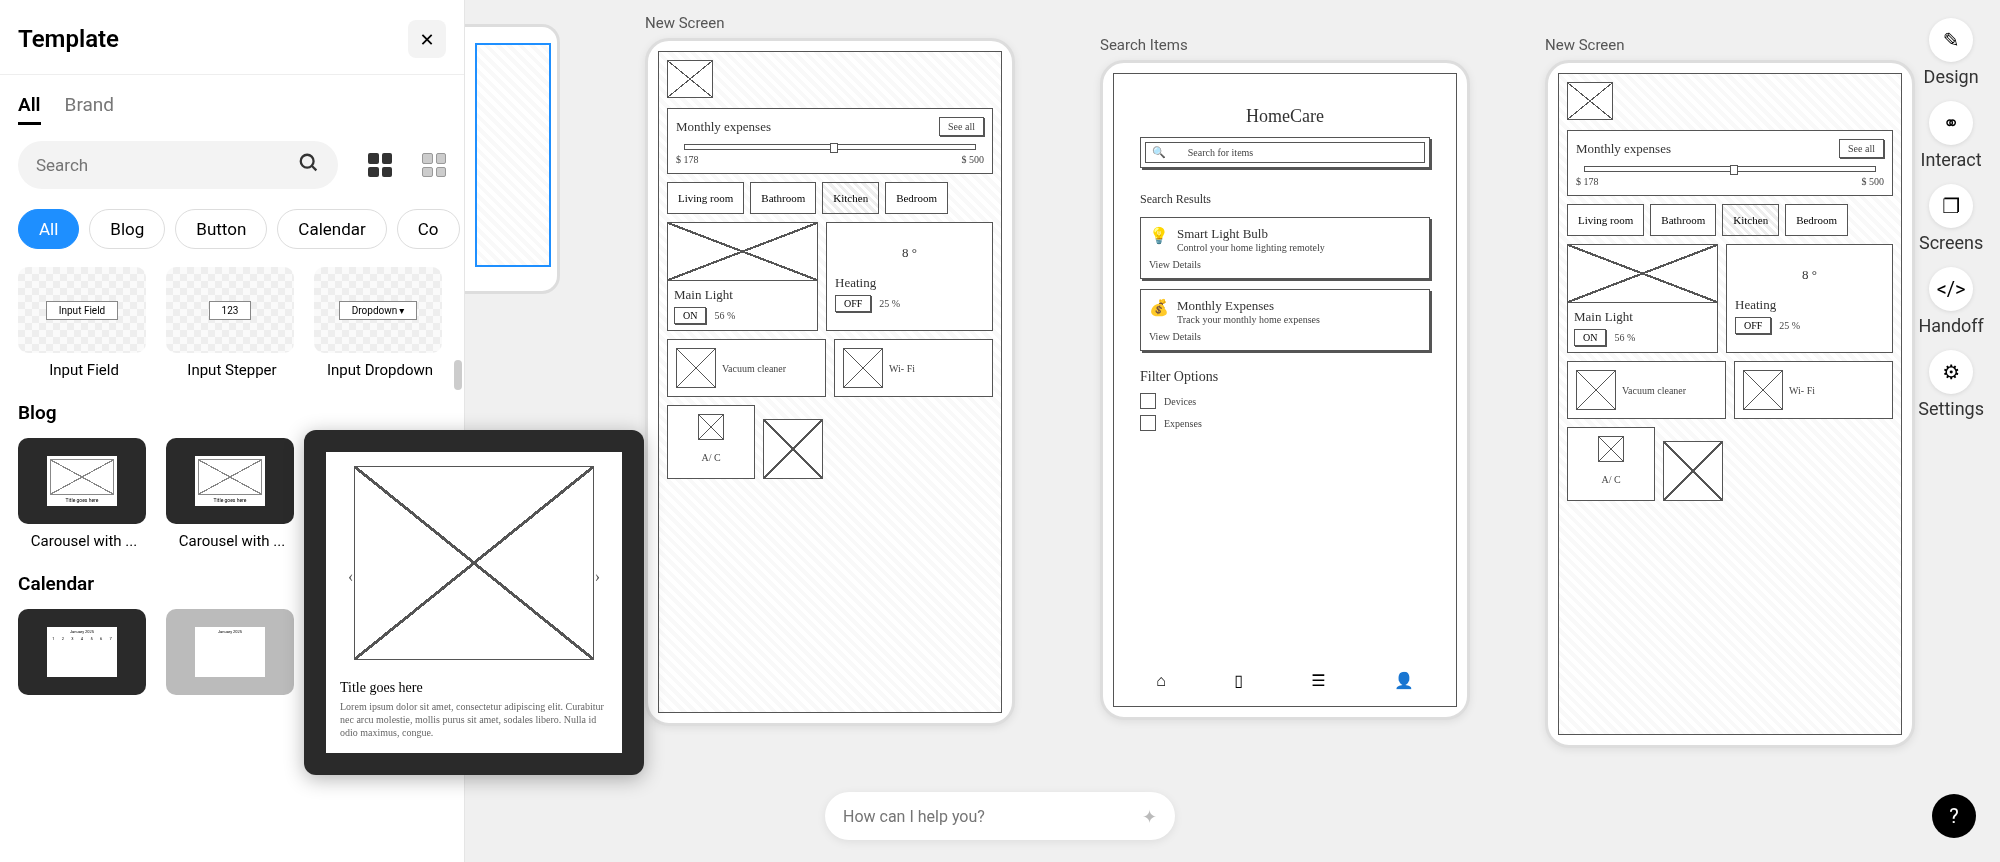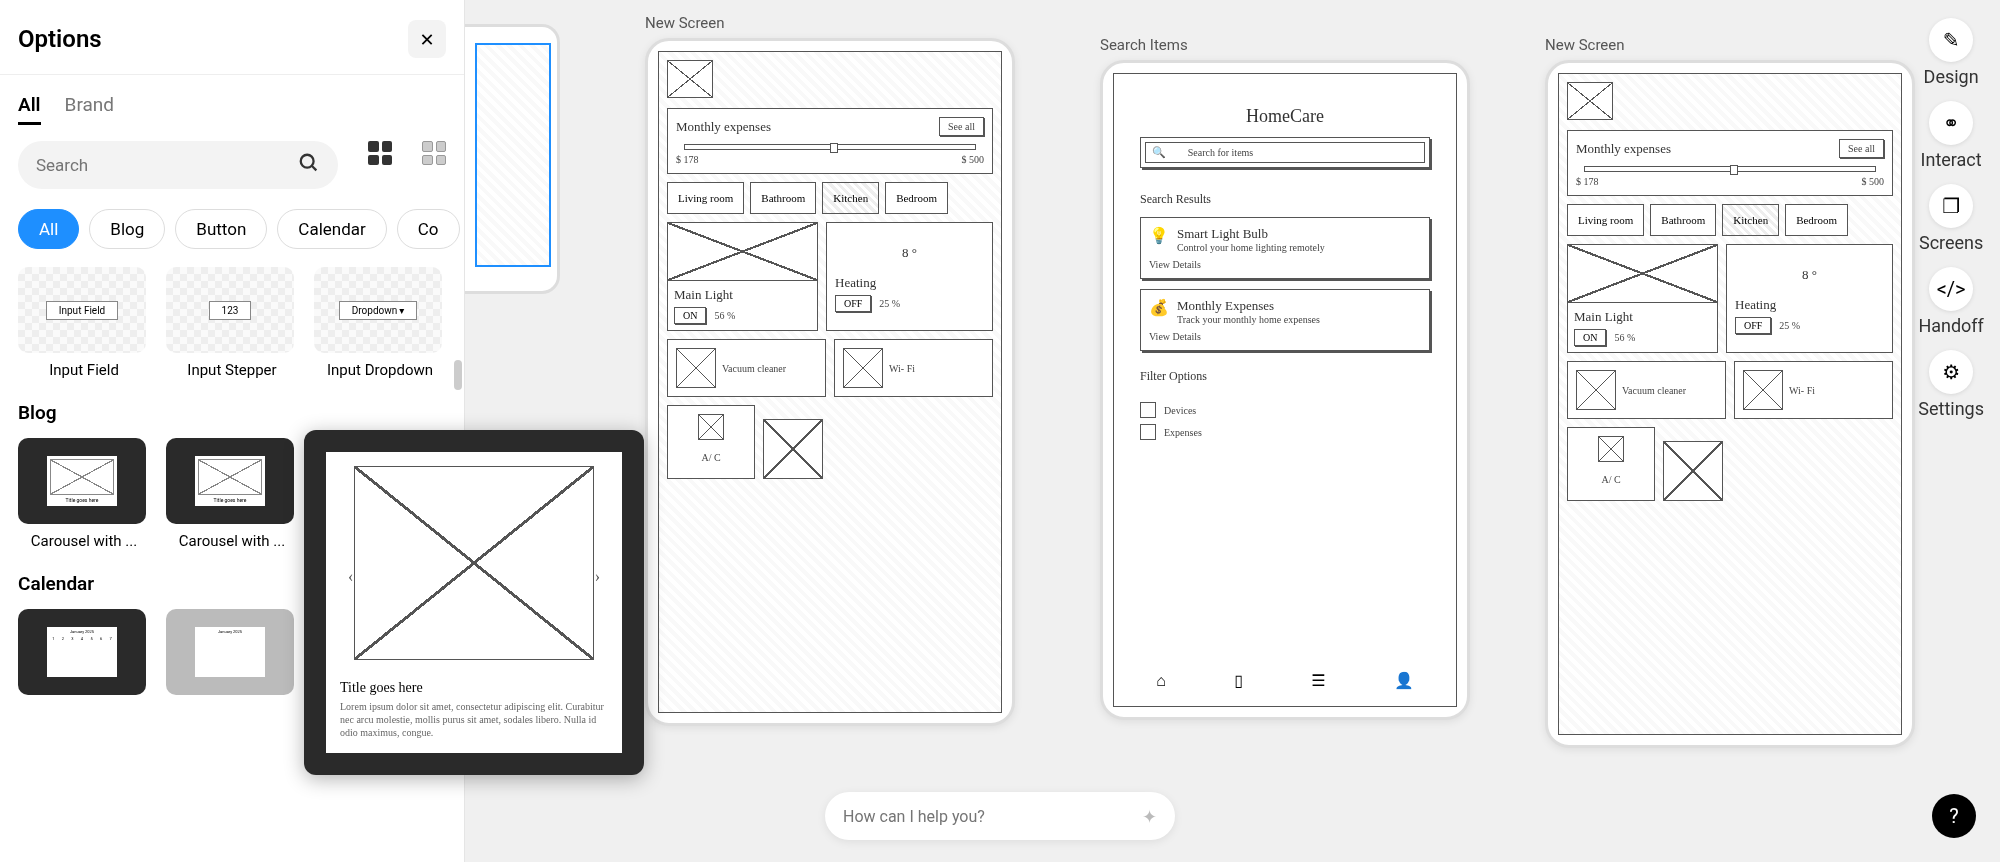--- a/index.html
+++ b/index.html
@@ -4,21 +4,21 @@
 <style>
 *{box-sizing:border-box;margin:0;padding:0;font-family:-apple-system,BlinkMacSystemFont,"Segoe UI",Roboto,sans-serif}
 body{background:#f0f0f0;width:2000px;height:862px;overflow:hidden;position:relative}
 .panel{position:absolute;left:0;top:0;width:465px;height:862px;background:#fff;border-right:1px solid #e5e5e5;z-index:10;display:flex;flex-direction:column}
 .panel-hdr{display:flex;align-items:center;justify-content:space-between;padding:20px 18px 16px;border-bottom:1px solid #eee}
 .panel-title{font-size:24px;font-weight:600}
 .close-btn{width:38px;height:38px;border-radius:8px;background:#f3f3f3;display:flex;align-items:center;justify-content:center;cursor:pointer;font-size:18px}
 .tabs{display:flex;gap:24px;padding:18px 18px 0}
 .tab{font-size:19px;color:#777;padding-bottom:6px;cursor:pointer}
 .tab.active{color:#000;font-weight:600;border-bottom:3px solid #000}
-.search-row{display:flex;align-items:flex-start;gap:30px;padding:16px 18px}
+.search-row{display:flex;align-items:center;gap:30px;padding:16px 18px}
 .search-box{flex:1;display:flex;align-items:center;background:#f3f3f3;border-radius:24px;padding:0 18px;height:48px}
 .search-box input{flex:1;border:none;background:transparent;font-size:17px;outline:none}
 .search-box .sic{font-size:20px}
 .grid-ic{width:24px;height:24px;display:grid;grid-template-columns:1fr 1fr;gap:3px;cursor:pointer}
 .grid-ic span{background:#333;border-radius:2px}
 .grid-ic.inactive span{background:#ccc;border:1px solid #999}
 .chips{display:flex;gap:10px;padding:4px 18px 18px;overflow:hidden}
 .chip{padding:9px 20px;border-radius:22px;border:1px solid #ddd;font-size:17px;cursor:pointer;white-space:nowrap}
 .chip.active{background:#1e8fff;color:#fff;border-color:#1e8fff}
 .tpl-scroll{flex:1;overflow-y:auto;padding:0 18px 18px;position:relative}
@@ -71,21 +71,21 @@
 .partial-phone{position:absolute;left:0;top:24px;width:95px;height:270px;background:#fff;border:3px solid #ddd;border-radius:0 18px 18px 0;border-left:none;z-index:1}
 .partial-phone .sel{position:absolute;left:10px;top:16px;right:6px;height:224px;border:2px solid #1e8fff;background:repeating-linear-gradient(45deg,#f9f9f9 0 4px,#fff 4px 8px)}
 .bar{height:6px;border:1.5px solid #555;background:#fff;margin:0 8px;position:relative}
 .bar .tick{position:absolute;left:50%;top:-2px;width:8px;height:10px;border:1px solid #555;background:#fff}
 </style>
 </head>
 <body>
 
 <div class="panel">
   <div class="panel-hdr">
-    <div class="panel-title">Options</div>
+    <div class="panel-title">Template</div>
     <div class="close-btn">✕</div>
   </div>
   <div class="tabs">
     <div class="tab active">All</div>
     <div class="tab">Brand</div>
   </div>
   <div class="search-row">
     <div class="search-box">
       <input placeholder="Search" style="">
       <span class="sic">
@@ -297,21 +297,21 @@
       <div class="wcard" style="margin-bottom:18px;box-shadow:2px 2px 0 #555">
         <div style="display:flex;gap:8px">
               <span>💰</span>
               <div>
                 <div class="hand">Monthly Expenses</div>
                 <div class="hand-sm">Track your monthly home expenses</div>
               </div>
             </div>
         <div class="hand-sm" style="margin-top:6px">View Details</div>
       </div>
-      <div class="hand" style="font-size:12px;margin-bottom:18px">Filter Options</div>
+      <div class="hand" style="font-size:14px;margin-bottom:8px">Filter Options</div>
       <div style="display:flex;align-items:center;gap:8px;margin-bottom:6px">
             <span style="width:16px;height:16px;border:1.5px solid #555;display:inline-block"></span>
             <span class="hand-sm">Devices</span>
           </div>
       <div style="display:flex;align-items:center;gap:8px">
             <span style="width:16px;height:16px;border:1.5px solid #555;display:inline-block"></span>
             <span class="hand-sm">Expenses</span>
           </div>
       <div style="position:absolute;bottom:8px;left:0;right:0;display:flex;justify-content:space-around;padding:8px">
         <span>⌂</span>

